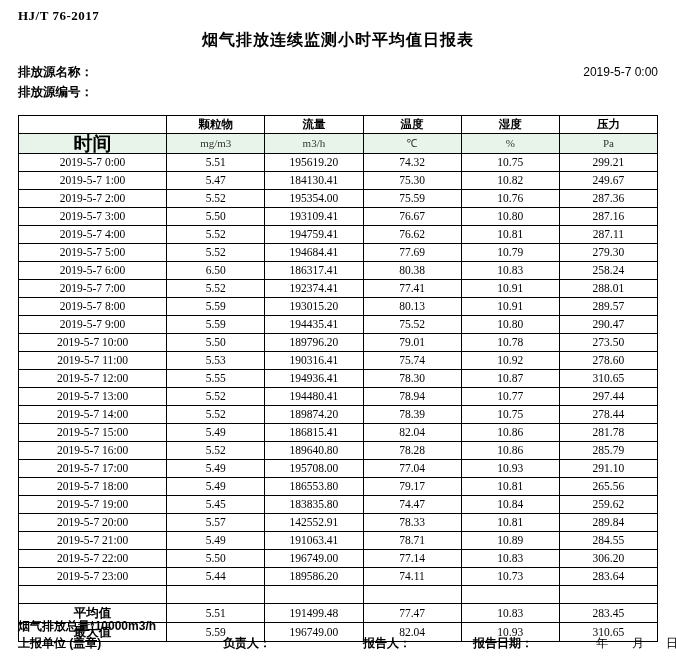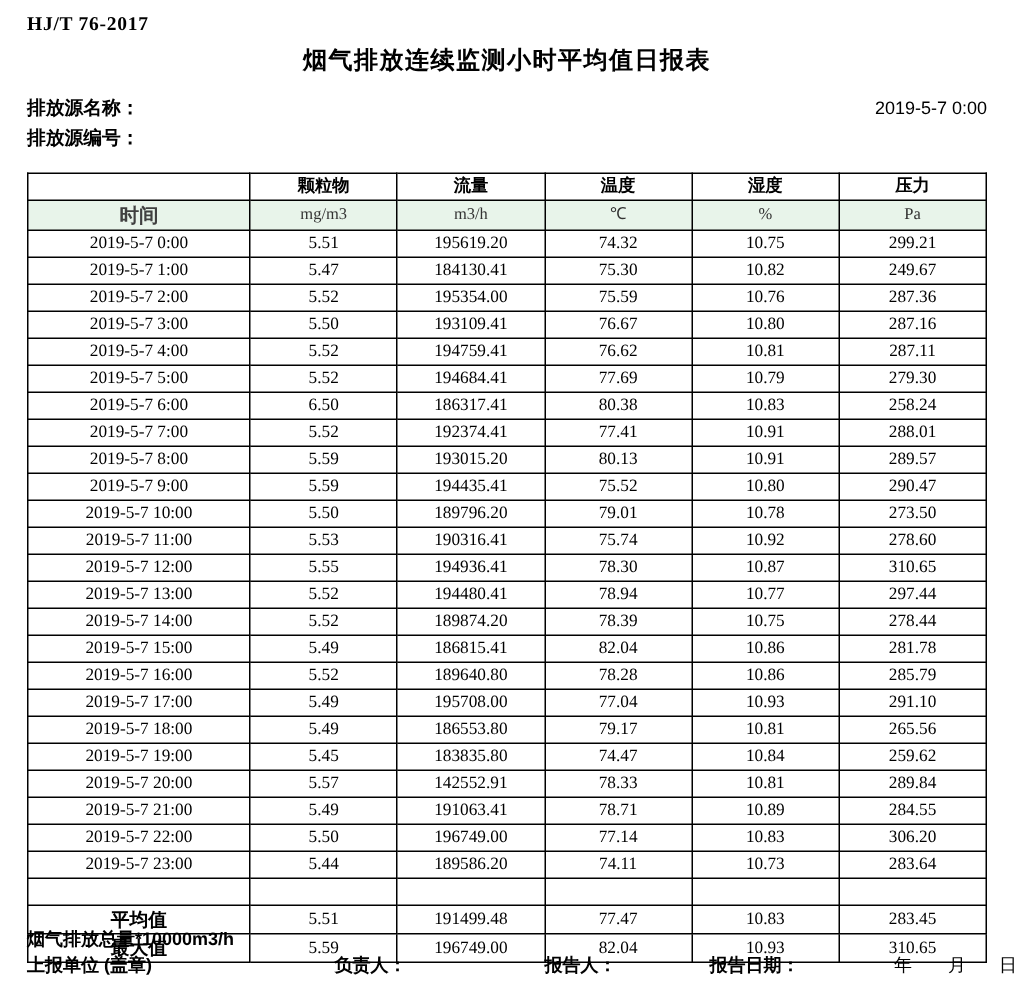--- a/index.html
+++ b/index.html
@@ -82,23 +82,23 @@
     font-family: "Liberation Sans", sans-serif;
   }
   tr.unit-row td {
     background: #e8f4ea;
     height: 19px;
     line-height: 19px;
     font-size: 11px;
     color: #333333;
   }
   tr.unit-row td.time-label {
-    font-size: 13px;
-    font-weight: bold;
-    color: #404040;
+    font-size: 19px;
+    font-weight: bold;
+    color: #000000;
     font-family: "Liberation Sans", sans-serif;
   }
   td.blank-cell {
     height: 15px;
   }
   tr.summary td.summary-label {
     font-weight: bold;
     font-size: 12.5px;
     font-family: "Liberation Sans", sans-serif;
   }

